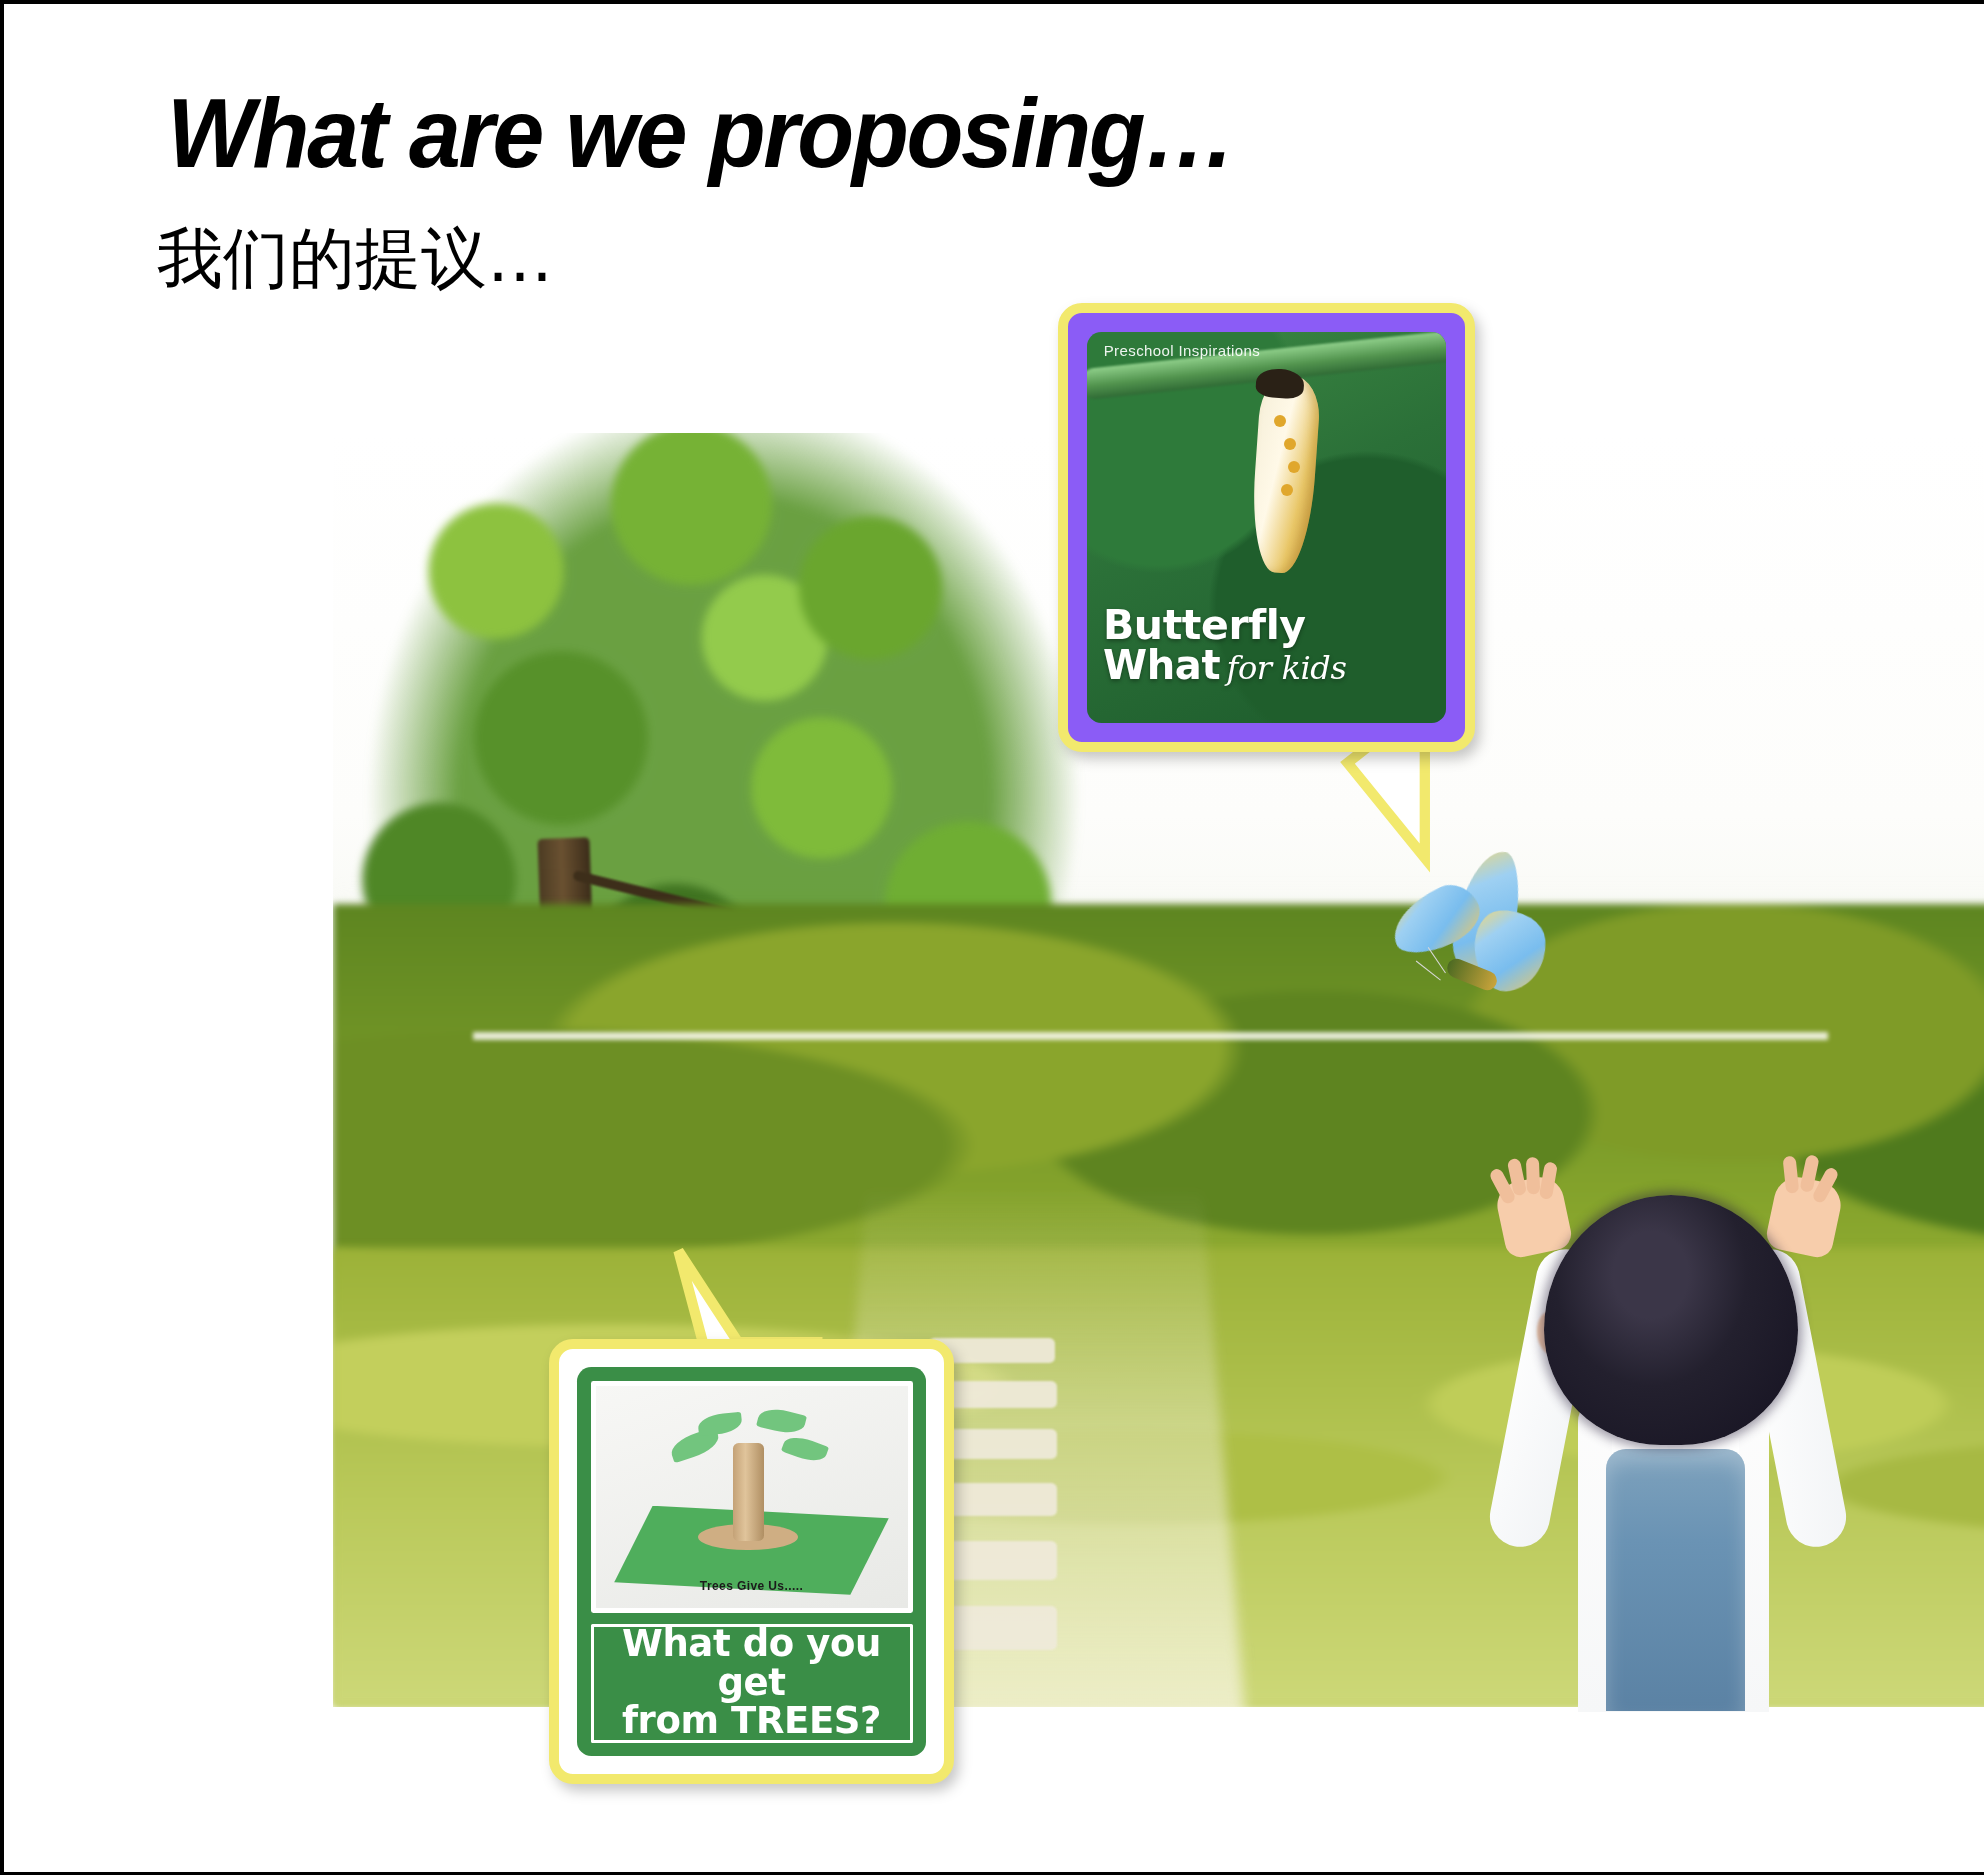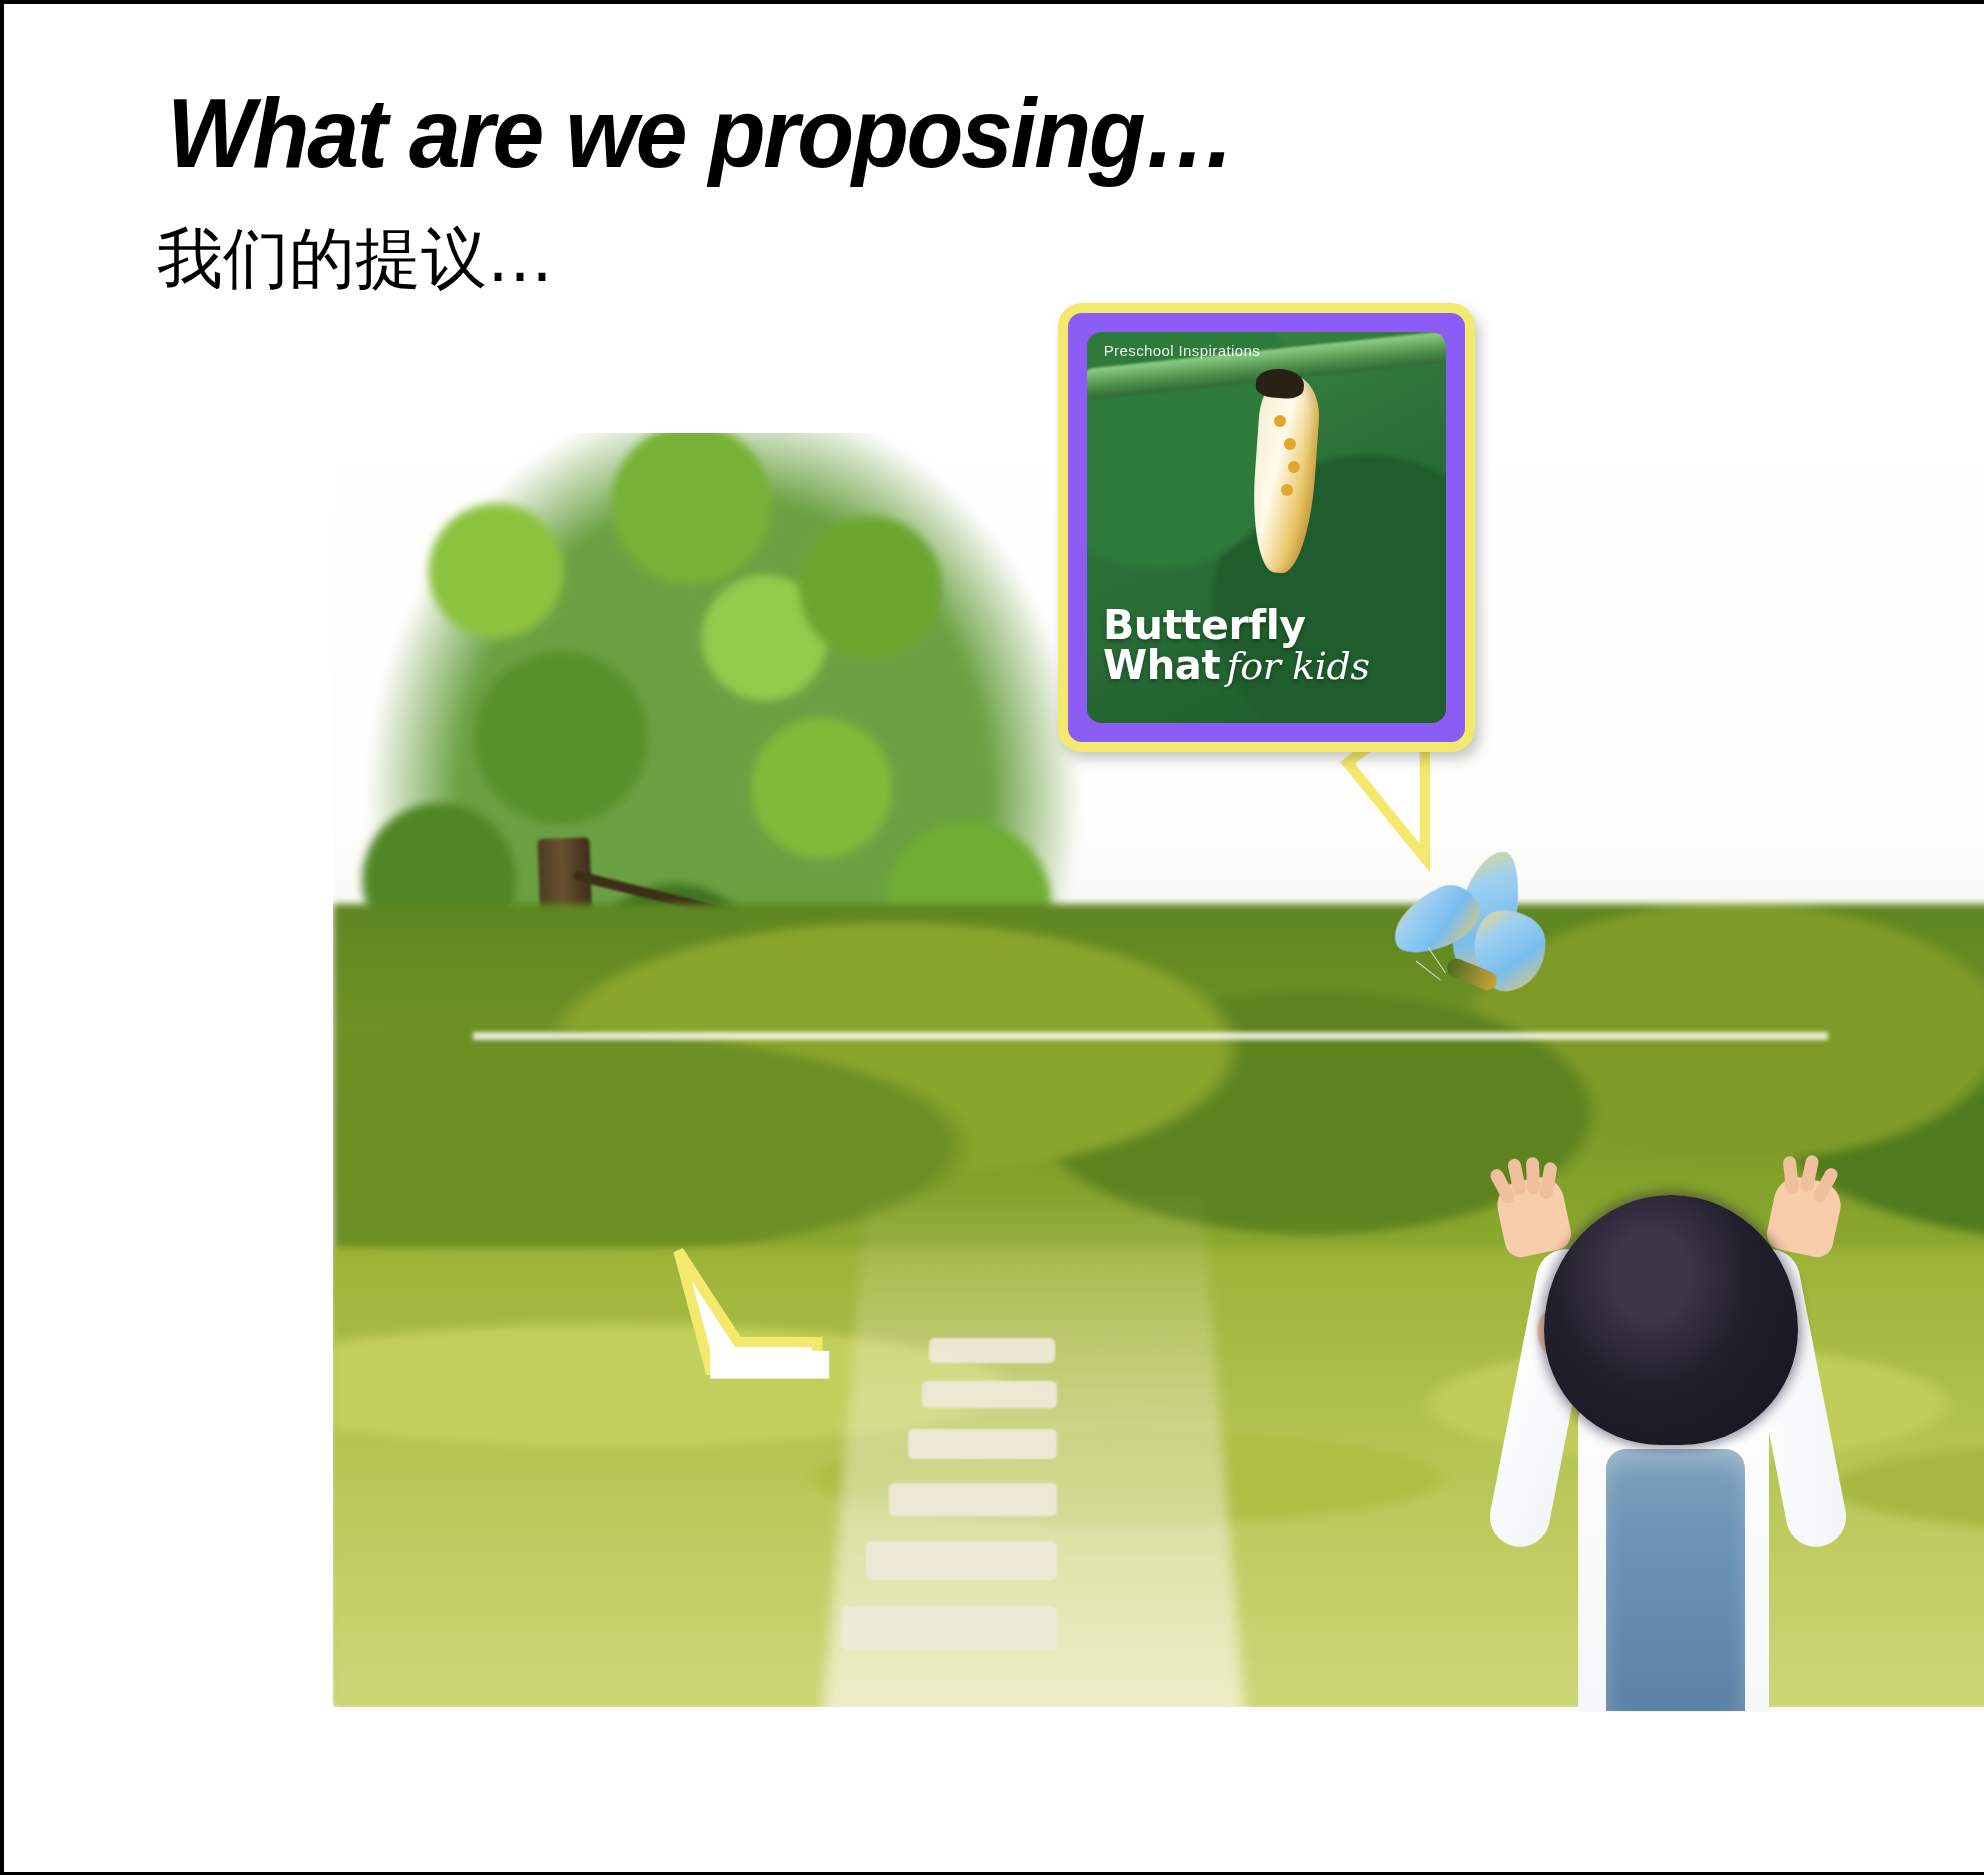--- a/index.html
+++ b/index.html
@@ -205,21 +205,21 @@
     font-family:"Liberation Sans",sans-serif;
   }
   .bf-title{
     position:absolute;left:16px;bottom:38px;color:#ffffff;
     font-size:41px;font-weight:700;line-height:.96;letter-spacing:-0.4px;
     font-family:"DejaVu Sans",sans-serif;
     text-shadow:0 1.6px 4px rgba(0,0,0,.35);
   }
   .bf-title .sub{font-size:40px;}
   .bf-script{
-    font-style:italic;font-weight:400;font-size:38px;
+    font-style:italic;font-weight:400;font-size:32px;
     font-family:"DejaVu Serif",serif;margin-left:6.4px;margin-top:44px;
   }
 
   
   #bubble-trees{
     left:545px;top:1335px;width:405px;height:445px;
     background:#ffffff;border:10.3px solid #F2E96D;
   }
   #bubble-trees .card{
     position:absolute;left:18px;top:18px;right:18px;bottom:18px;
@@ -338,15 +338,36 @@
         <span>Butterfly</span><br>
         <span class="sub">What</span><span class="bf-script">for kids</span>
       </div>
     </div>
   </div>
 
   <svg class="tail-svg" style="left:607px;top:1207px;width:246px;height:167px;" viewBox="0 0 620 420" width="246" height="167">
     <polygon points="170,100 320,330 520,330 520,400 250,400" fill="#FFFFFF" stroke="#F2E96D" stroke-width="26"></polygon>
     <rect x="250" y="352" width="300" height="70" fill="#FFFFFF"></rect>
   </svg>
+  <div id="bubble-trees" class="bubble">
+    <div class="card">
+      <div class="tc-photo">
+        <div class="tc-paper"></div>
+        <div class="tc-mat"></div>
+        <div class="tc-base"></div>
+        <div class="tc-trunk"></div>
+        <div class="tc-leaf" style="left:24%;top:22%;width:16%;height:10%;transform:rotate(-18deg);"></div>
+        <div class="tc-leaf" style="left:33%;top:13%;width:14%;height:9%;transform:rotate(-6deg);"></div>
+        <div class="tc-leaf" style="left:52%;top:11%;width:15%;height:10%;transform:rotate(14deg);"></div>
+        <div class="tc-leaf" style="left:60%;top:24%;width:14%;height:9%;transform:rotate(20deg);"></div>
+        <div class="tc-caption">Trees Give Us.....</div>
+      </div>
+      <div class="tc-band">
+        <div>
+          <span>What do you get</span><br>
+          <span>from TREES?</span>
+        </div>
+      </div>
+    </div>
+  </div>
 
 </div>
 
 
 </body></html>

